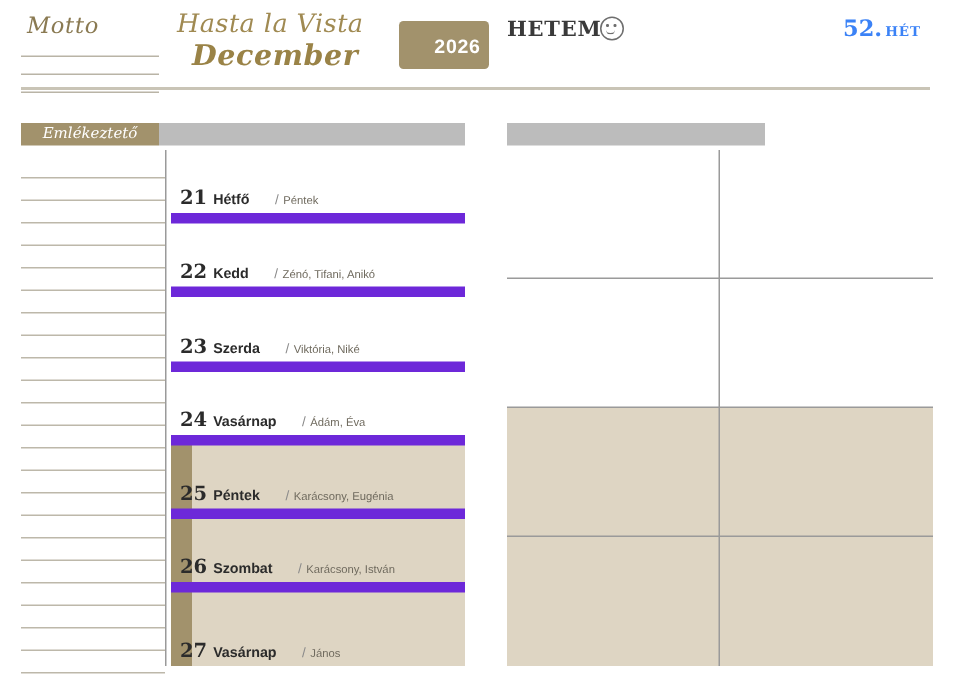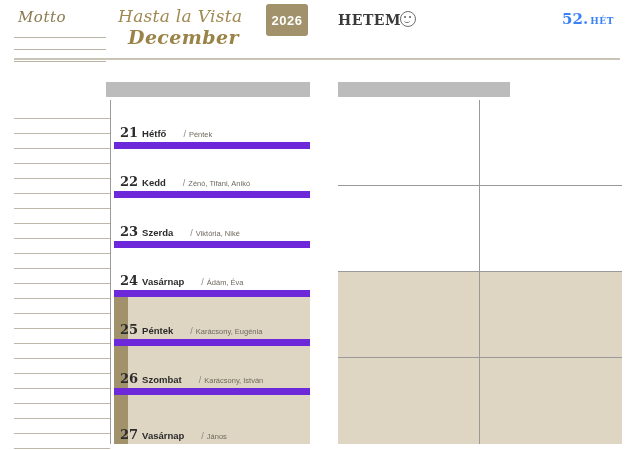--- a/index.html
+++ b/index.html
@@ -61,32 +61,33 @@
     font-weight: bold;
     font-style: italic;
     font-size: 19px;
     color: #9a8347;
     letter-spacing: 0.4px;
   }
 
   .year-box {
     position: absolute;
     left: 266px;
-    top: 4px;
+    top: 14px;
     width: 42px;
     height: 32px;
     background: #a2926c;
     border-radius: 3px;
     color: #ffffff;
     font-size: 13px;
     font-weight: bold;
     display: flex;
     align-items: center;
     justify-content: center;
     letter-spacing: 0.5px;
+    padding-left: 18px;
   }
 
   .week-word {
     position: absolute;
     left: 338px;
     top: 12px;
     font-family: "DejaVu Serif", serif;
     font-size: 14px;
     font-weight: bold;
     color: #3a3a3a;
@@ -314,20 +315,21 @@
 
   <div class="week-word">HETEM</div>
   <div class="smiley"></div>
 
   <div class="weeknum">
     <span>52.</span><span class="suffix">HÉT</span>
   </div>
 
   <div class="header-rule"></div>
 
+  <div class="ribbon ribbon-left">Emlékeztető</div>
   <div class="grey-bar-left"></div>
   <div class="grey-bar-right"></div>
 
   <div class="notes-col">
     <div class="nl"></div>
     <div class="nl"></div>
     <div class="nl"></div>
     <div class="nl"></div>
     <div class="nl"></div>
     <div class="nl"></div>

